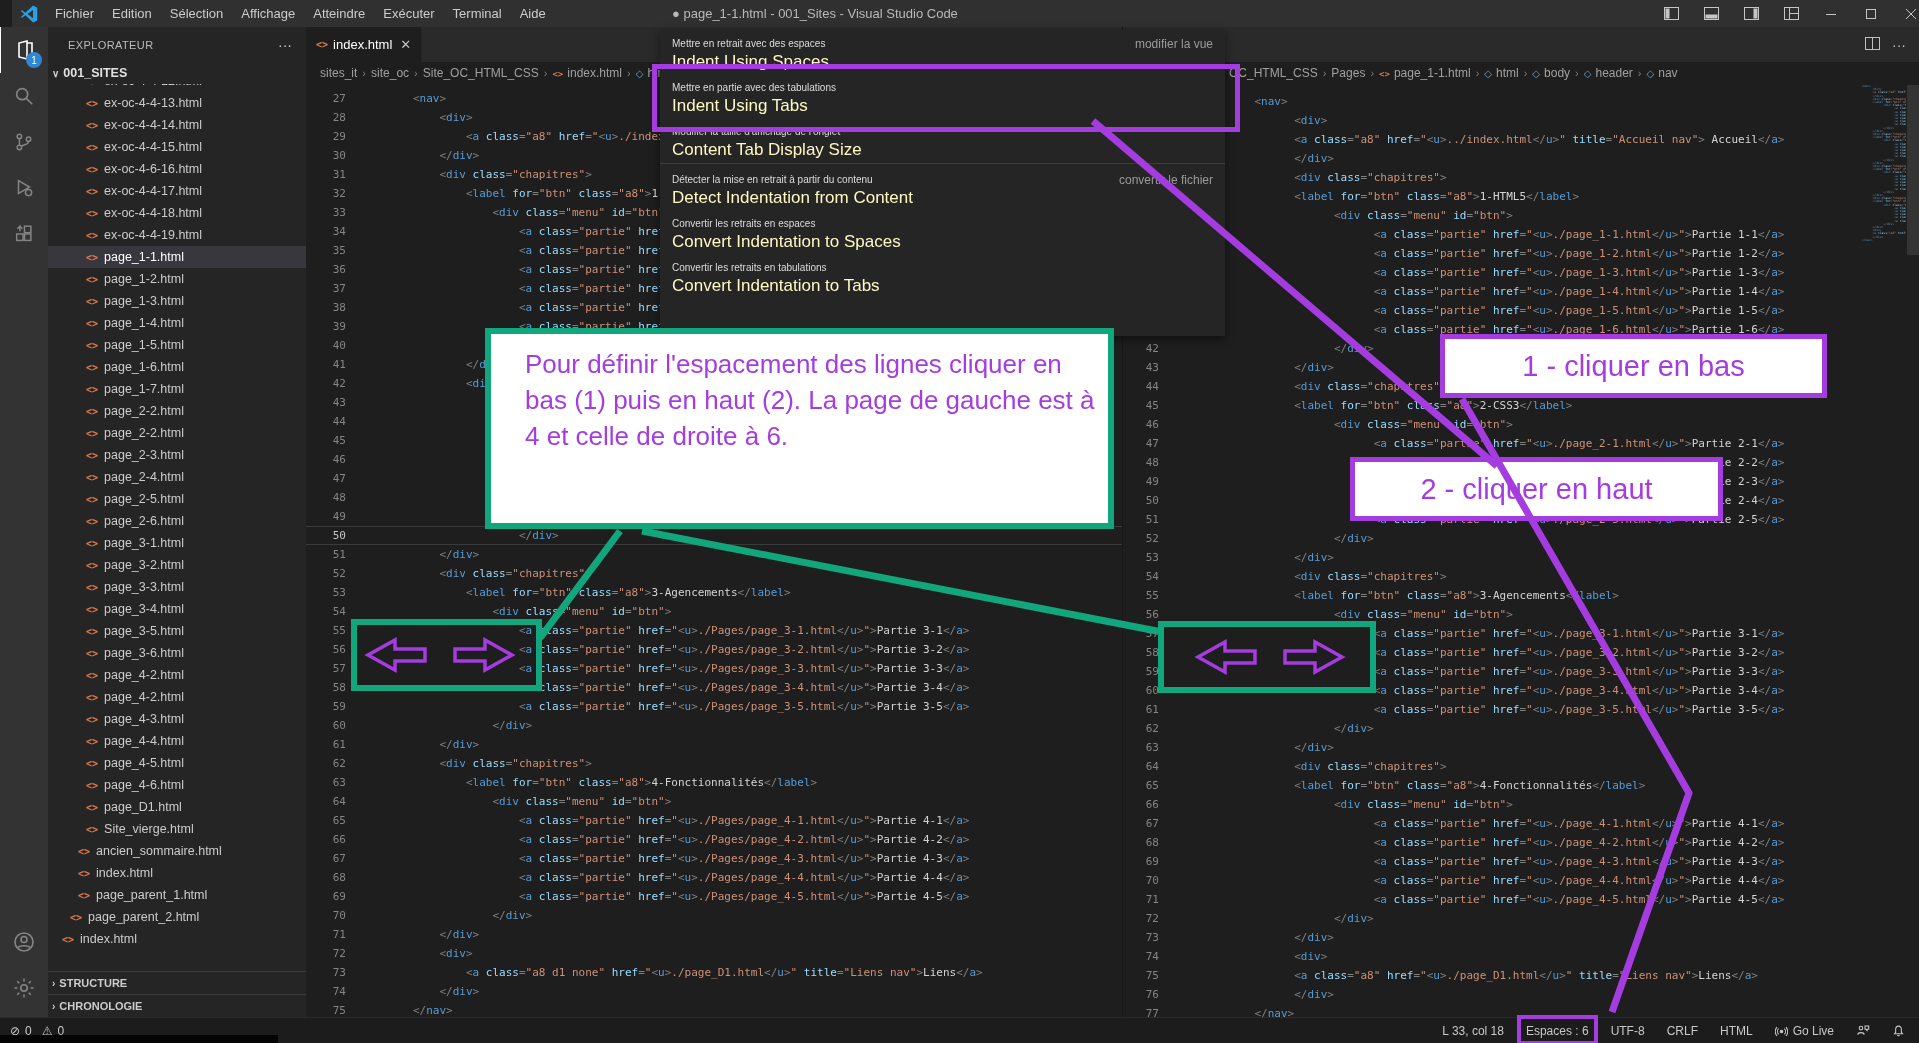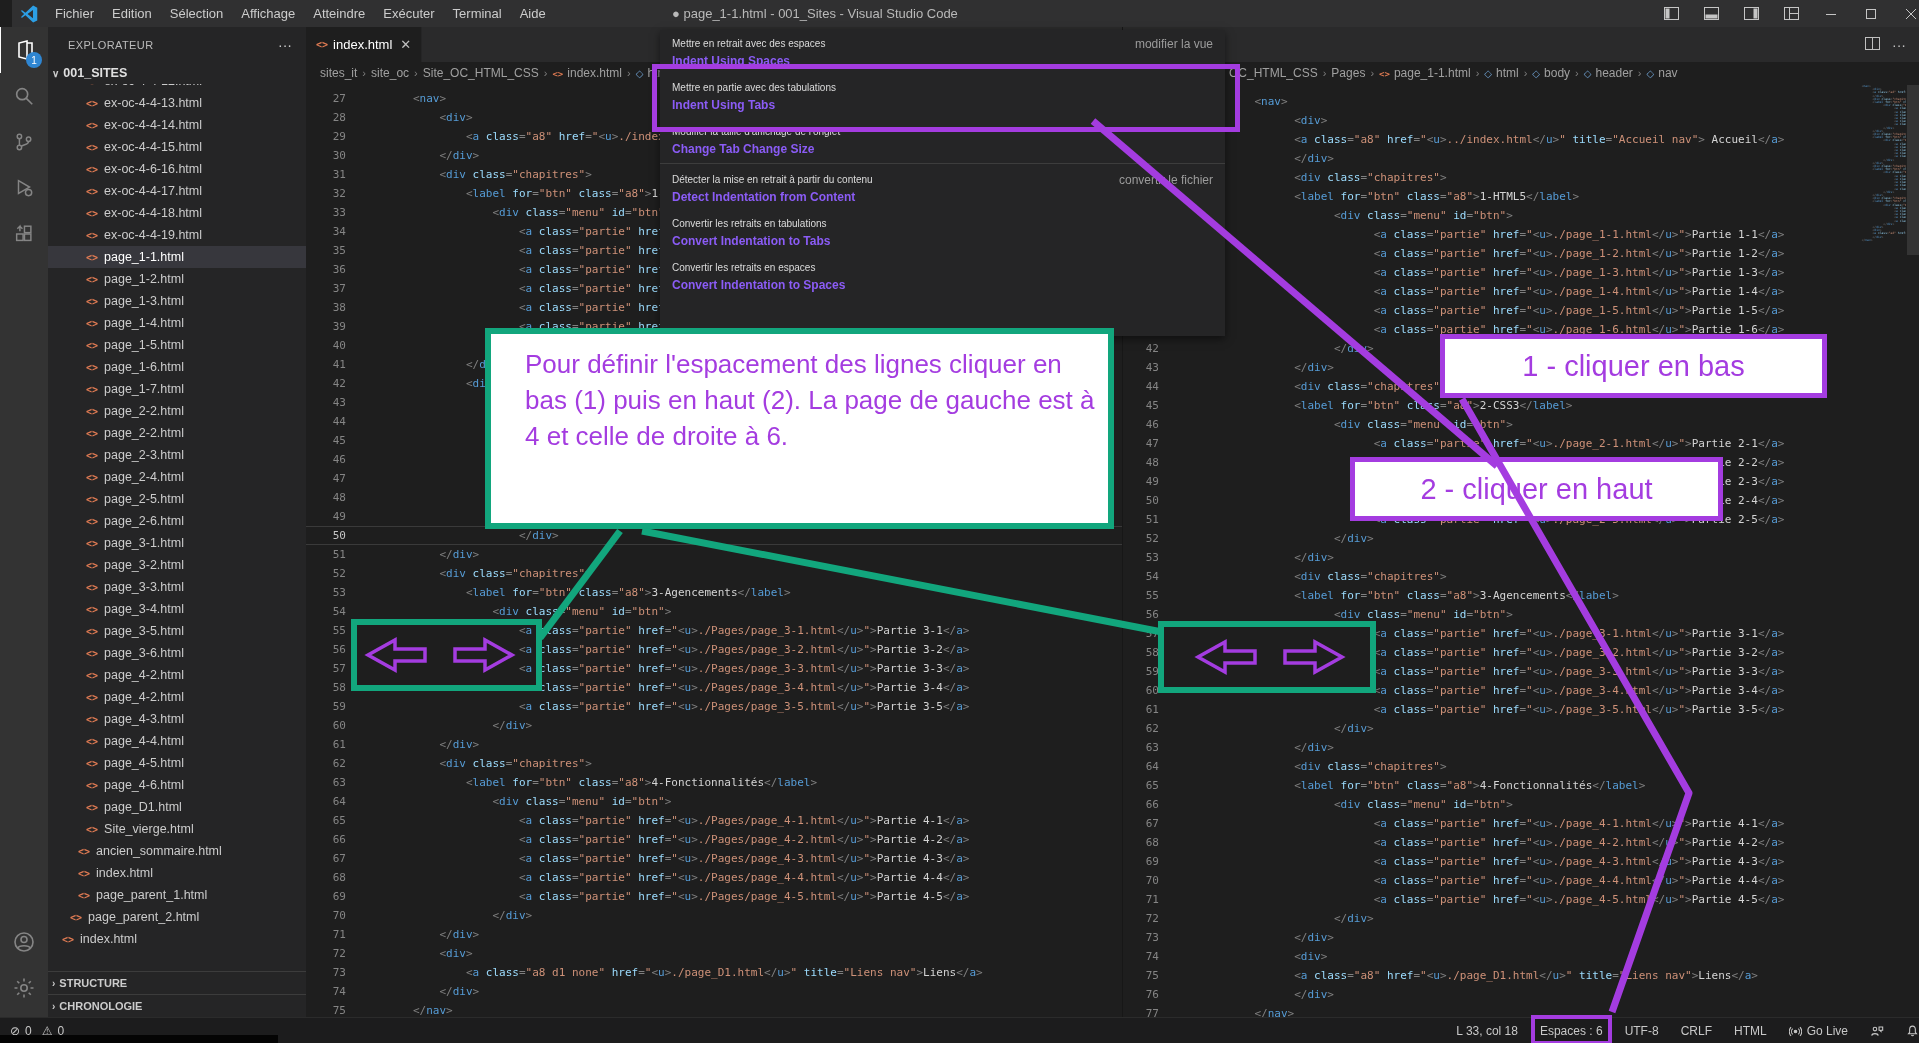--- a/index.html
+++ b/index.html
@@ -65,36 +65,36 @@
   .crow.cur .ln{color:#c6c6c6;}
   .tg{color:#569cd6;} .at{color:#9cdcfe;} .st{color:#ce9178;} .pu{color:#808080;}
   
   #minimap{position:absolute;right:14px;top:58px;width:66px;height:280px;overflow:hidden;opacity:.9;}
   #minimap pre{margin:0;font-family:"DejaVu Sans Mono",monospace;font-size:3px;line-height:3.2px;white-space:pre;}
   #mm-slider{position:absolute;right:0;top:58px;width:13px;height:170px;background:rgba(121,121,121,0.25);}
   
   #statusbar{position:absolute;left:0;top:1017px;width:1919px;height:26px;background:#1c1c1d;
              border-top:1px solid #2b2b2b;display:flex;align-items:center;font-size:12px;color:#c8c8c8;z-index:20;}
   #sb-left{display:flex;align-items:center;gap:10px;padding-left:10px;}
-  #sb-right{margin-left:auto;display:flex;align-items:center;gap:22px;}
+  #sb-right{margin-left:auto;display:flex;align-items:flex-start;gap:22px;padding-right:14px;}
   .st-item{display:flex;align-items:center;gap:5px;white-space:nowrap;}
   .st-item.esp{position:relative;}
   .st-item.esp::after{content:"";position:absolute;left:-9px;top:-9px;right:-9px;bottom:-7px;
                       border:4px solid var(--ann-purple);}
   #bottom-strip{position:absolute;left:0;top:1035px;width:278px;height:8px;background:#040404;z-index:30;}
   
   #quickpick{position:absolute;left:660px;top:30px;width:565px;height:306px;background:#252526;
              box-shadow:0 3px 8px rgba(0,0,0,.5);z-index:25;overflow:hidden;}
   #qp-inputwrap{margin:6px;height:26px;background:#3c3c3c;border:1px solid #007fd4;display:flex;align-items:center;}
   #qp-input{flex:1;background:transparent;border:none;outline:none;color:#cccccc;font-size:13px;
             font-family:"Liberation Sans",sans-serif;padding:0 8px;}
   #qp-input::placeholder{color:#8a8a8a;}
   .qp-item{position:relative;height:44px;padding:5px 10px 0 12px;box-sizing:border-box;}
   .qp-fr{display:block;color:#dcdcdc;font-size:10px;line-height:18px;}
-  .qp-en{display:block;color:#8b5cf6;font-size:12px;line-height:17px;font-weight:bold;}
+  .qp-en{display:block;color:#fef9c3;font-size:17px;line-height:17px;}
   .qp-meta{position:absolute;right:12px;top:7px;color:#9b9b9b;font-size:12px;}
   .qp-sep{border-bottom:1px solid #3d3d3d;margin:1px 0 2px 0;}
   
   #qp-annot{position:absolute;left:652px;top:64px;width:578px;height:58px;border:5px solid var(--ann-purple);z-index:60;}
   #note-box{position:absolute;left:485px;top:328px;width:629px;height:201px;background:#ffffff;
             border:6px solid var(--ann-green);box-sizing:border-box;z-index:55;
             color:var(--ann-purple);font-size:26px;line-height:36px;padding:12px 10px 0 34px;}
   .plabel{position:absolute;background:#ffffff;border:5px solid var(--ann-purple);box-sizing:border-box;
           color:var(--ann-purple);font-size:29px;display:flex;align-items:center;justify-content:center;z-index:55;}
   #label1{left:1440px;top:334px;width:387px;height:64px;}
@@ -643,35 +643,35 @@
           <span class="qp-fr">Mettre en retrait avec des espaces</span>
           <span class="qp-en">Indent Using Spaces</span>
           <span class="qp-meta">modifier la vue</span>
         </div>
         <div class="qp-item">
           <span class="qp-fr">Mettre en partie avec des tabulations</span>
           <span class="qp-en">Indent Using Tabs</span>
         </div>
         <div class="qp-item">
           <span class="qp-fr">Modifier la taille d'affichage de l'onglet</span>
-          <span class="qp-en">Change Tab Change Size</span>
+          <span class="qp-en">Content Tab Display Size</span>
         </div>
         <div class="qp-sep"></div>
         <div class="qp-item">
           <span class="qp-fr">Détecter la mise en retrait à partir du contenu</span>
           <span class="qp-en">Detect Indentation from Content</span>
           <span class="qp-meta">convertir le fichier</span>
         </div>
         <div class="qp-item">
+          <span class="qp-fr">Convertir les retraits en espaces</span>
+          <span class="qp-en">Convert Indentation to Spaces</span>
+        </div>
+        <div class="qp-item">
           <span class="qp-fr">Convertir les retraits en tabulations</span>
           <span class="qp-en">Convert Indentation to Tabs</span>
-        </div>
-        <div class="qp-item">
-          <span class="qp-fr">Convertir les retraits en espaces</span>
-          <span class="qp-en">Convert Indentation to Spaces</span>
         </div>
       </div>
   </div>
 
   <div id="qp-annot"></div>
   <div id="note-box">Pour définir l'espacement des lignes cliquer en bas (1) puis en haut (2). La page de gauche est à 4 et celle de droite à 6.</div>
   <div class="plabel" id="label1">1 - cliquer en bas</div>
   <div class="plabel" id="label2">2 - cliquer en haut</div>
 
   <svg id="overlay" viewBox="0 0 1919 1043">

